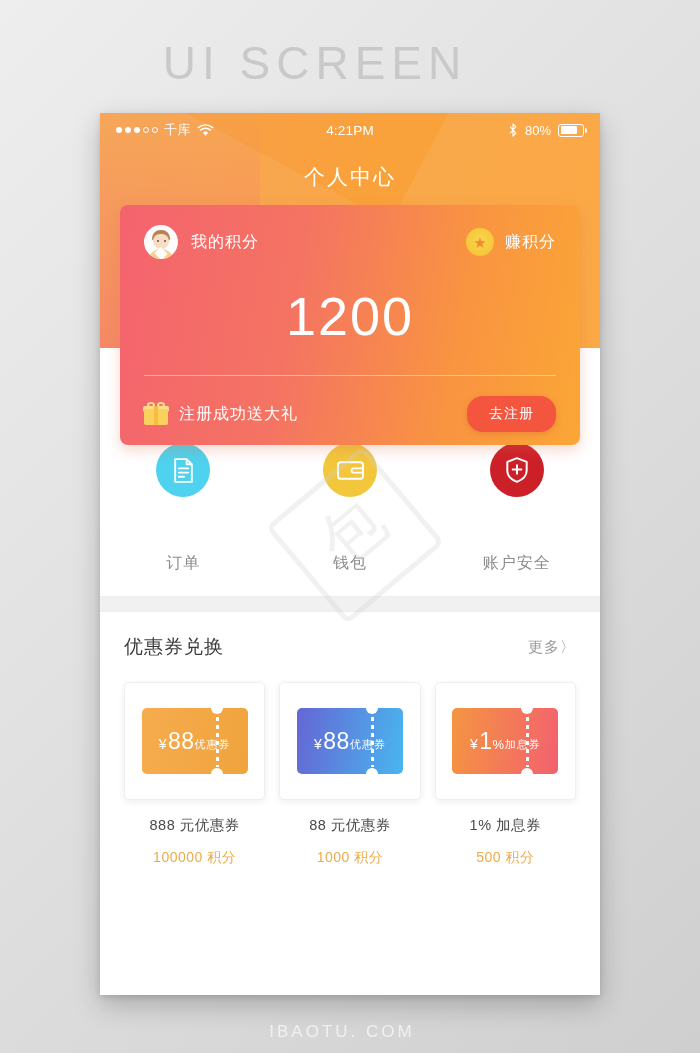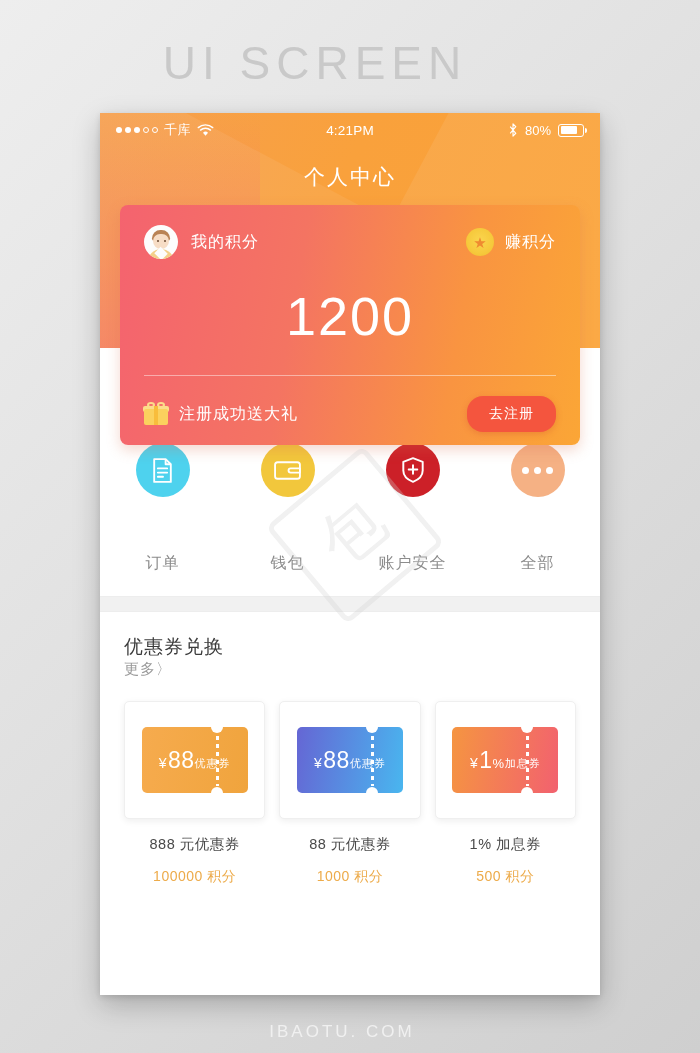--- a/index.html
+++ b/index.html
@@ -180,21 +180,21 @@
     margin-bottom: 14px;
   }
   .qa-label { font-size: 16px; color: #8c8c8c; letter-spacing: 1px; }
   .qa-dots { display: flex; gap: 5px; }
   .qa-dots i { width: 7px; height: 7px; border-radius: 50%; background: #fff; display: block; }
 
   .gap-band { height: 16px; background: #f1f1f1; border-top: 1px solid #ededed; border-bottom: 1px solid #ededed; }
 
   
   .coupon-sec { background: #fff; padding: 22px 24px 0 24px; }
-  .sec-head { display: flex; align-items: flex-start; justify-content: space-between; flex-direction: column; }
+  .sec-head { display: flex; align-items: center; justify-content: space-between; }
   .sec-title { font-size: 19px; color: #3c3c3c; letter-spacing: 1px; }
   .sec-more { font-size: 15px; color: #9a9a9a; letter-spacing: 1px; cursor: pointer; }
 
   .coupon-row { display: flex; gap: 14px; margin-top: 22px; }
   .coupon-item { flex: 1; display: flex; flex-direction: column; align-items: center; cursor: pointer; }
   .coupon-card {
     width: 100%; height: 118px; background: #fff;
     border: 1px solid #efefef; border-radius: 5px;
     box-shadow: 0 2px 7px rgba(0,0,0,.07);
     display: flex; align-items: center; justify-content: center;
@@ -332,30 +332,20 @@
     </div>
     <div class="qa">
       <span class="qa-circle" style="background:#cc2028">
         <svg viewBox="0 0 24 26" width="26" height="28">
           <path d="M12 2 L21 5.5 v8 c0 5.5 -4.5 8.8 -9 10.5 c-4.5 -1.7 -9 -5 -9 -10.5 v-8 Z" fill="none" stroke="#fff" stroke-width="1.8" stroke-linejoin="round"></path>
           <path d="M12 8.5 v8 M8 12.5 h8" stroke="#fff" stroke-width="1.8" stroke-linecap="round"></path>
         </svg>
       </span>
       <span class="qa-label">账户安全</span>
     </div>
-    <div class="qa">
-      <span class="qa-circle" style="background:#f5b184">
-        <span class="qa-dots">
-            <i></i>
-            <i></i>
-            <i></i>
-          </span>
-      </span>
-      <span class="qa-label">全部</span>
-    </div>
   </div>
 
   <div class="gap-band"></div>
 
   <div class="coupon-sec">
     <div class="sec-head">
       <span class="sec-title">优惠券兑换</span>
       <span class="sec-more">更多〉</span>
     </div>
 

